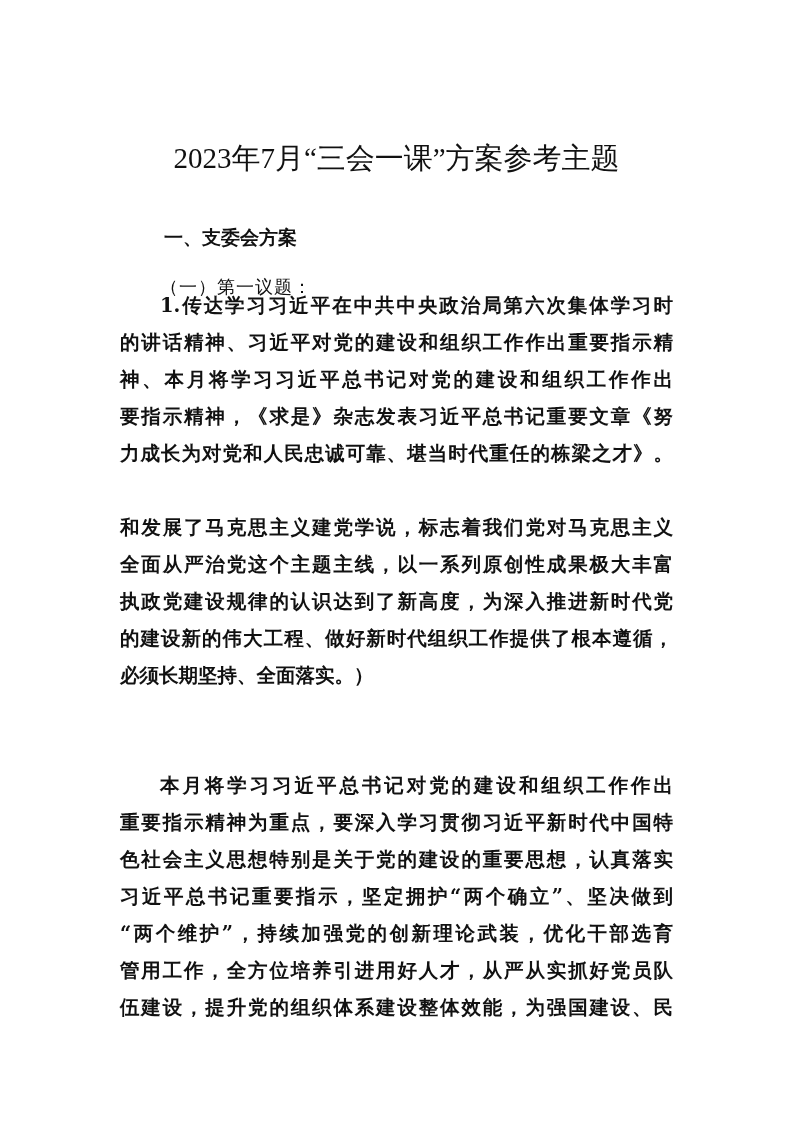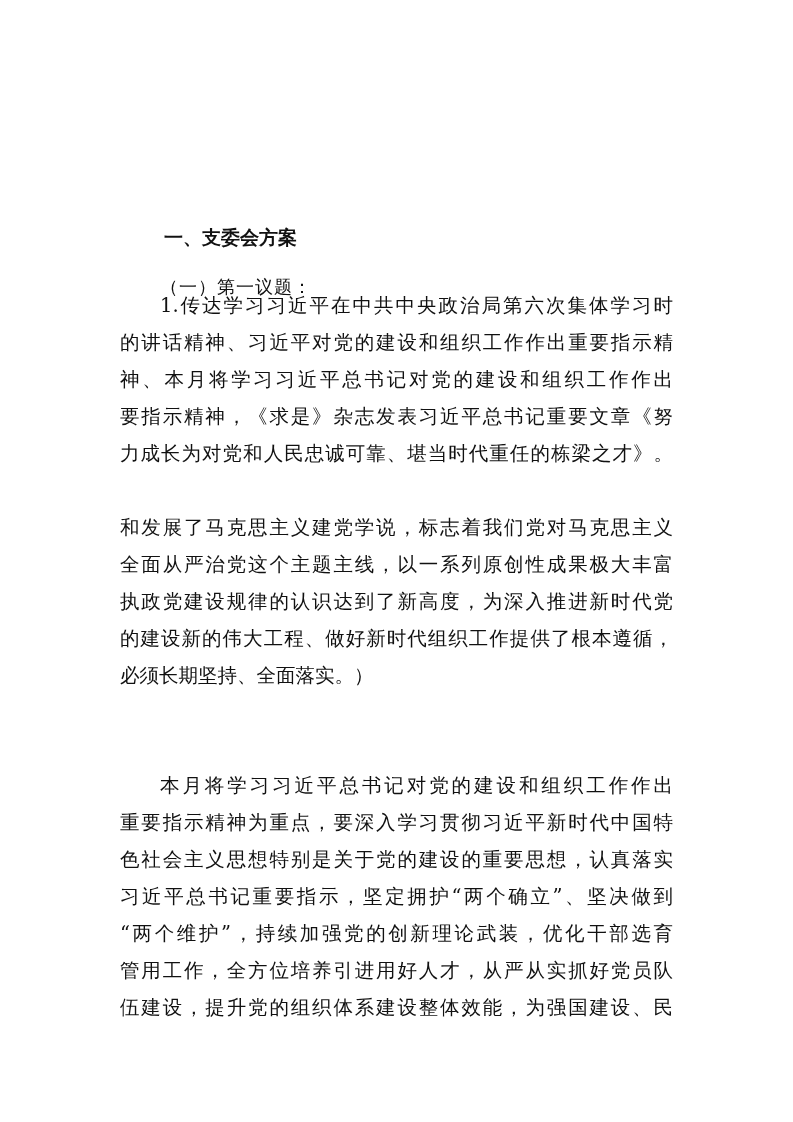--- a/index.html
+++ b/index.html
@@ -6,31 +6,32 @@
   body { width: 793px; height: 1122px; position: relative; overflow: hidden;
          font-family: "DejaVu Serif", "Liberation Serif", serif; color: #111; }
   .page { position: absolute; left: 0; top: 0; width: 793px; height: 1122px; background: #fff; }
   .title { position: absolute; left: 0; width: 793px; top: 138px; text-align: center;
            font-family: "Liberation Serif", "DejaVu Serif", serif; font-size: 29px; line-height: 40px; color: #111; }
   .h1 { position: absolute; left: 164px; top: 222px; font-family: "DejaVu Sans", sans-serif;
         font-weight: bold; font-size: 19px; line-height: 30px; }
   .h2 { position: absolute; left: 160px; top: 272px; font-size: 18px; line-height: 30px; letter-spacing: 1px; }
   .body { position: absolute; left: 120px; width: 553px; font-size: 19.5px; line-height: 37px;
           text-align: justify; text-align-last: justify; }
-  .line { display: block; white-space: nowrap; height: 37px; }
+  .line { display: block; white-space: nowrap; height: 37px; font-weight: bold; }
   .line.last { text-align-last: left; }
   .indent { padding-left: 40px; }
   #p1 { top: 287px; }
   #p2 { top: 509px; }
   #p3 { top: 731px; margin-top: 36px; }
 </style>
 </head>
 <body>
 
 <div class="page">
+  <div class="title">2023年7月“三会一课”方案参考主题</div>
   <div class="h1">一、支委会方案</div>
   <div class="h2">（一）第一议题：</div>
 
   <div class="body" id="p1">
     <span class="line indent">1.传达学习习近平在中共中央政治局第六次集体学习时</span>
     <span class="line">的讲话精神、习近平对党的建设和组织工作作出重要指示精</span>
     <span class="line">神、本月将学习习近平总书记对党的建设和组织工作作出</span>
     <span class="line">要指示精神，《求是》杂志发表习近平总书记重要文章《努</span>
     <span class="line">力成长为对党和人民忠诚可靠、堪当时代重任的栋梁之才》。</span>
   </div>

